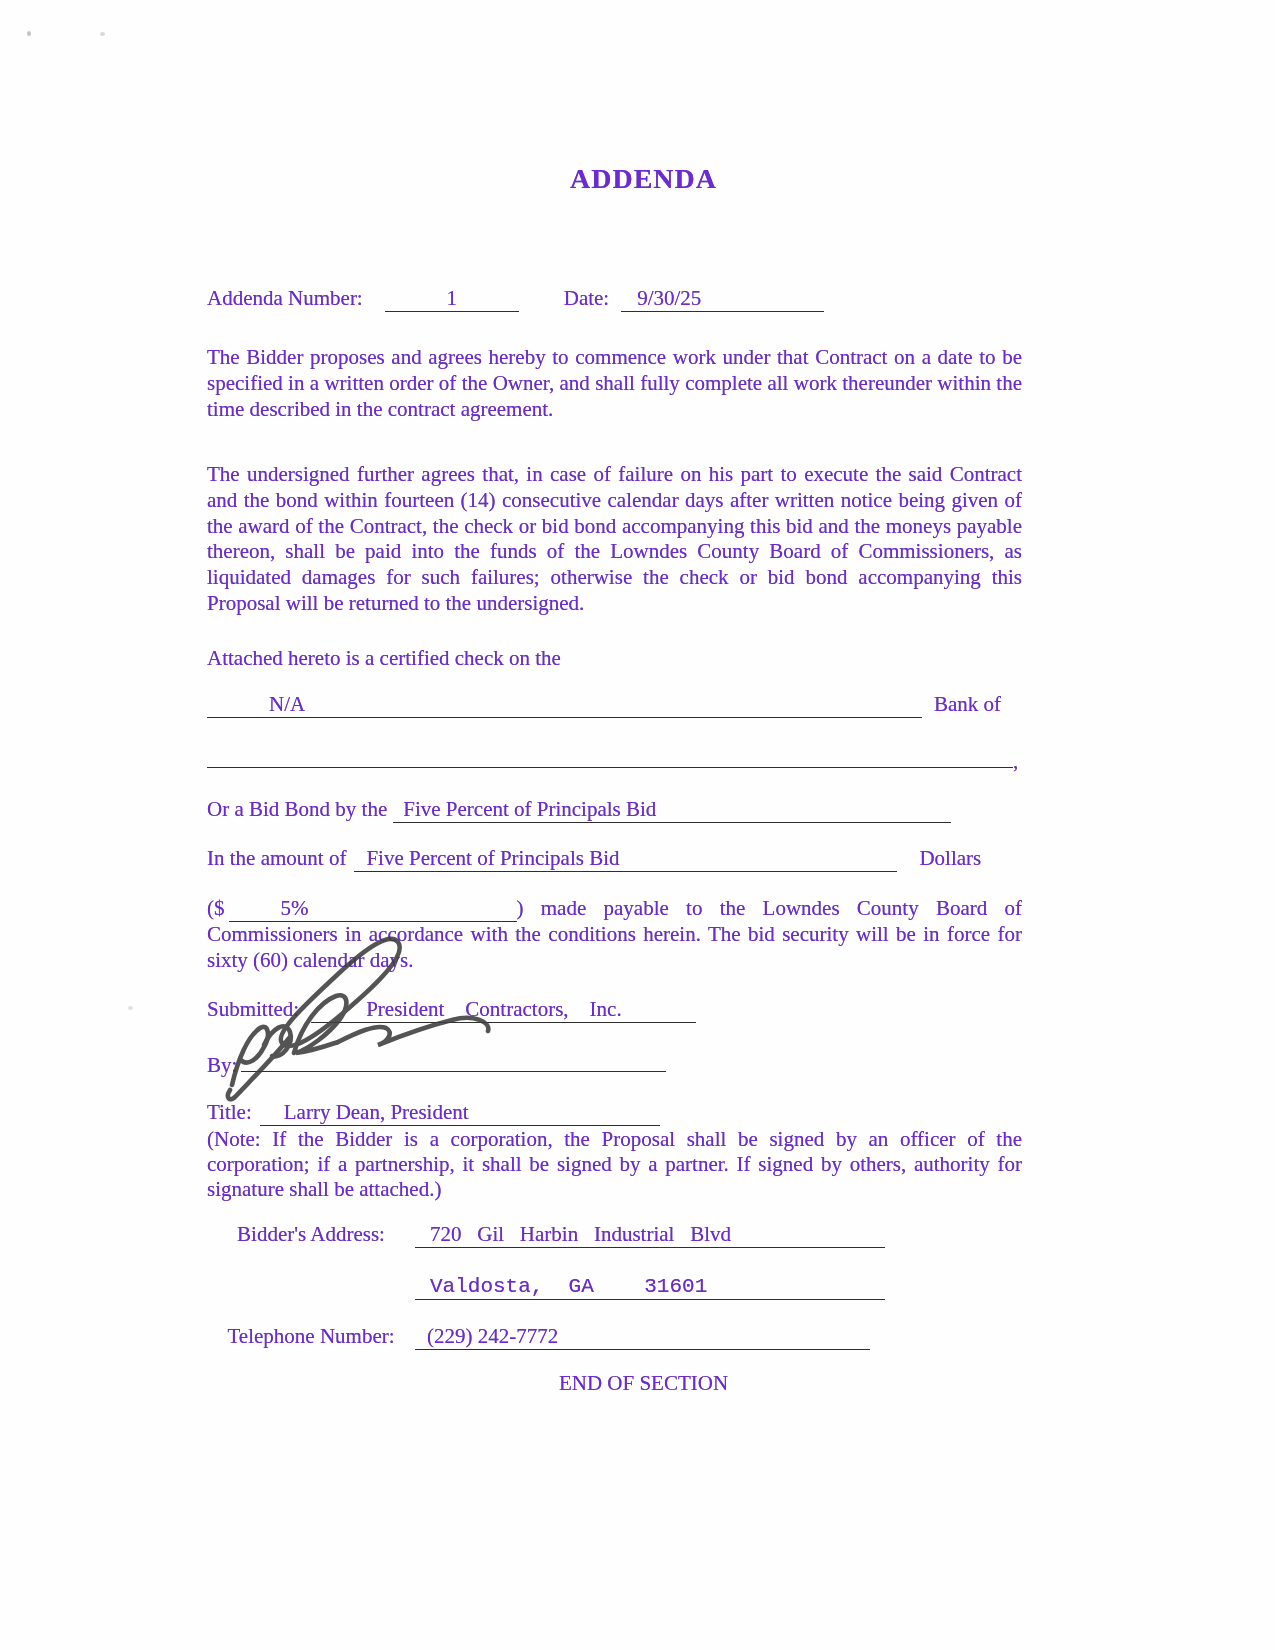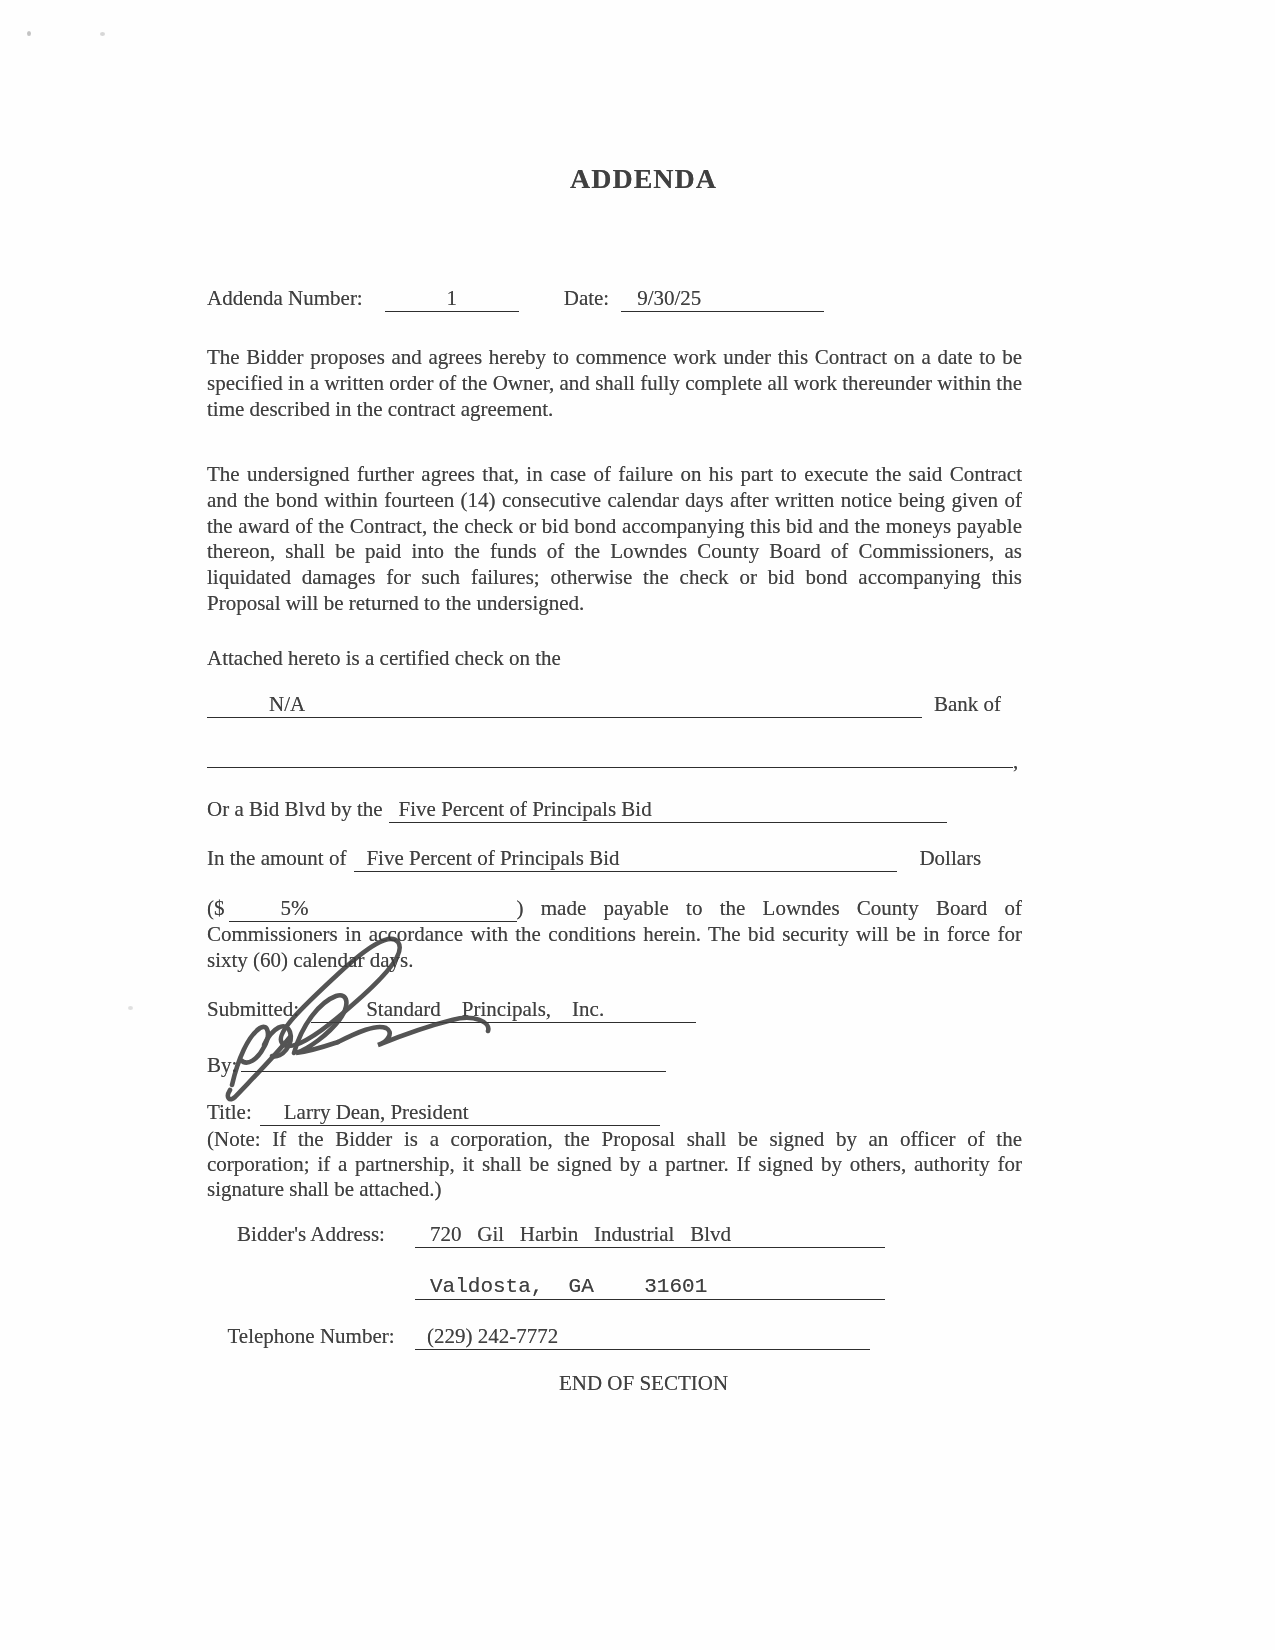--- a/index.html
+++ b/index.html
@@ -3,21 +3,21 @@
 <meta charset="utf-8">
 <style>
   html, body { margin: 0; padding: 0; background: #ffffff; }
   .page {
     position: relative;
     width: 1275px;
     height: 1650px;
     background: #fefefe;
     font-family: "Liberation Serif", "DejaVu Serif", serif;
     font-size: 21px;
-    color: #404040;
+    color: #6d28d9;
     text-shadow: 0 0 0.5px rgba(40,40,40,0.55);
     overflow: hidden;
   }
   .block { position: absolute; left: 207px; width: 815px; line-height: 25.8px; }
   .centered { text-align: center; text-indent: 58px; }
   .doc-title { top: 164px; font-weight: bold; font-size: 28px; letter-spacing: 1px; line-height: 30px; }
   .ack-line { top: 228px; }
   .addenda-line { top: 286px; }
   .para1 { top: 345px; text-align: justify; }
   .para2 { top: 462px; text-align: justify; }
@@ -58,48 +58,48 @@
   <div class="speck" style="left:100px; top:32px; width:5px; height:4px; opacity:.45;"></div>
   <div class="speck" style="left:128px; top:1006px; width:5px; height:4px; opacity:.35;"></div>
 
   <div class="block doc-title centered">ADDENDA</div>
 
 
   <div class="block addenda-line">
     <span>Addenda Number:</span><span class="blank" style="width:134px; margin-left:22px; text-align:center;">1</span><span style="margin-left:45px;text-align:center;">Date:</span><span class="blank" style="width:203px; margin-left:12px; padding-left:16px;">9/30/25</span>
   </div>
 
-  <div class="block para1">The Bidder proposes and agrees hereby to commence work under this Contract on a date to be specified in a written order of the Owner, and shall fully complete all work thereunder within the time described in the contract agreement.</div>
+  <div class="block para1">The Bidder proposes and agrees hereby to commence work under that Contract on a date to be specified in a written order of the Owner, and shall fully complete all work thereunder within the time described in the contract agreement.</div>
 
   <div class="block para2">The undersigned further agrees that, in case of failure on his part to execute the said Contract and the bond within fourteen (14) consecutive calendar days after written notice being given of the award of the Contract, the check or bid bond accompanying this bid and the moneys payable thereon, shall be paid into the funds of the Lowndes County Board of Commissioners, as liquidated damages for such failures; otherwise the check or bid bond accompanying this Proposal will be returned to the undersigned.</div>
 
   <div class="block bank-line">
     <span class="blank" style="width:715px; padding-left:62px;">N/A</span><span style="margin-left:12px;">Bank of</span>
   </div>
 
   <div class="block attached-line">Attached hereto is a certified check on the</div>
 
   <div class="block cont-line">
     <span class="blank" style="width:806px;"></span><span>,</span>
   </div>
 
   <div class="block bidbond-line">
-    <span>Or a Bid Blvd by the</span><span class="blank" style="width:558px; margin-left:6px; padding-left:10px;">Five Percent of Principals Bid</span>
+    <span>Or a Bid Bond by the</span><span class="blank" style="width:558px; margin-left:6px; padding-left:10px;">Five Percent of Principals Bid</span>
   </div>
 
   <div class="block amount-line">
     <span>In the amount of</span><span class="blank" style="width:543px; margin-left:8px; padding-left:12px;">Five Percent of Principals Bid</span><span style="margin-left:22px;">Dollars</span>
   </div>
 
   <div class="block payable-para">
     <span>($</span><span class="blank" style="width:288px; margin-left:4px; padding-left:52px;">5%</span><span>) made payable to the Lowndes County Board of Commissioners in accordance with the conditions herein.  The bid security will be in force for sixty (60) calendar days.</span>
   </div>
 
   <div class="block submitted-line">
-    <span>Submitted:</span><span class="blank pre" style="width:385px; margin-left:12px; padding-left:55px;">Standard    Principals,    Inc.</span>
+    <span>Submitted:</span><span class="blank pre" style="width:385px; margin-left:12px; padding-left:55px;">President    Contractors,    Inc.</span>
   </div>
 
   <div class="block by-line">
     <span>By:</span><span class="blank" style="width:425px; margin-left:4px;"></span>
   </div>
 
   <svg class="sig-svg" viewBox="0 0 320 180">
     <g fill="none" stroke="#3d3d3d" stroke-width="4.6" stroke-linecap="round" opacity="0.88">
       <path d="M 92,118 C 100,128 126,112 160,82 C 195,52 216,28 208,17 C 200,7 177,22 147,50 C 117,78 84,108 92,118 Z"></path>
       <path d="M 100,112 C 85,131 61,155 45,172 C 40,177 35,173 40,165"></path>

